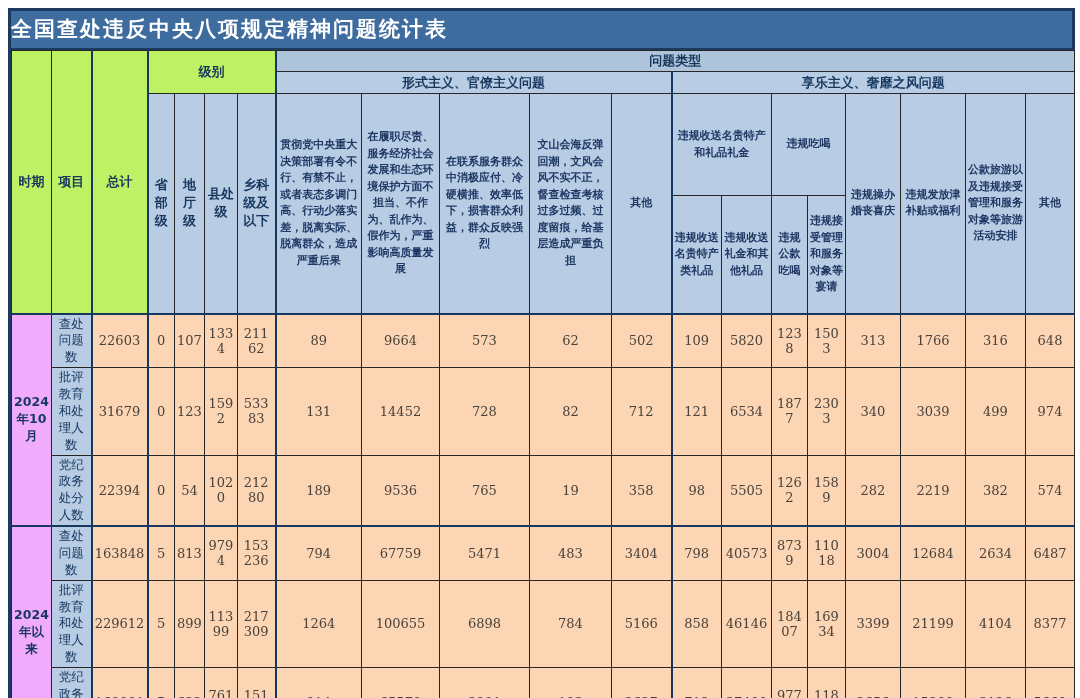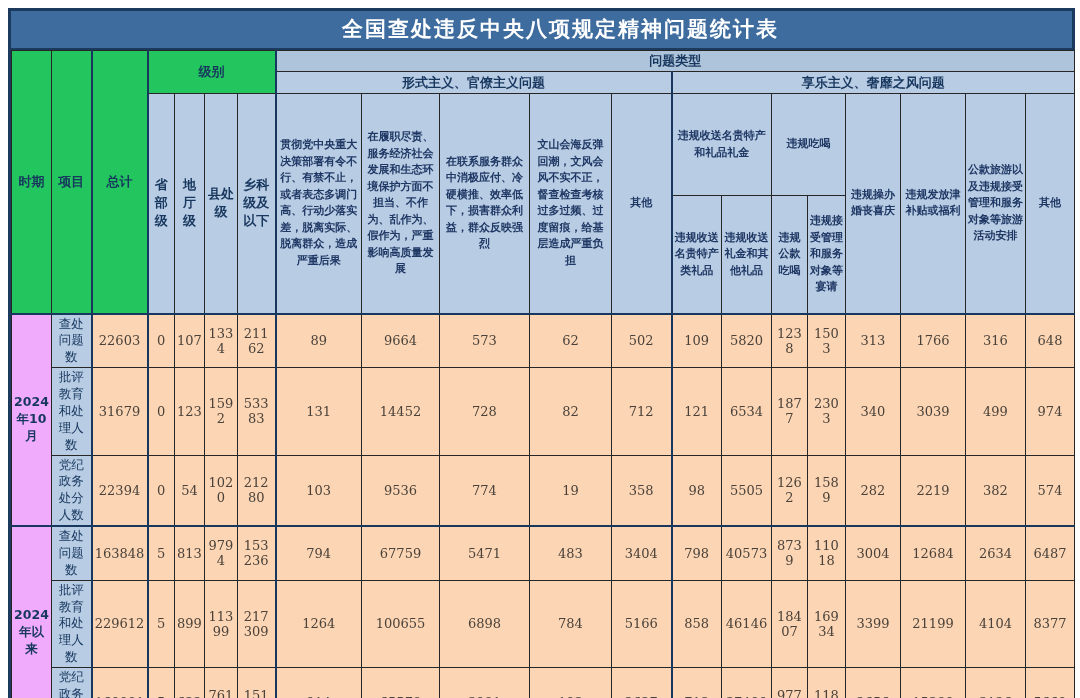--- a/index.html
+++ b/index.html
@@ -1,25 +1,25 @@
 <!DOCTYPE html>
 <html><head>
 <meta charset="utf-8">
 <style>
   html,body{margin:0;padding:0;background:#ffffff;width:1080px;height:698px;
     font-family:"DejaVu Sans",sans-serif;}
   .frame{position:absolute;left:8px;top:8px;width:1061px;border:3px solid #1c3a5e;background:#fff;}
-  .title-bar{background:#3e6c9e;color:#ffffff;text-align:center;height:37px;line-height:37px;
+  .title-bar{background:#3e6c9e;color:#ffffff;height:37px;line-height:37px;
     font-size:21px;font-weight:bold;letter-spacing:2px;border-bottom:2px solid #1c3a5e;
-    font-family:"DejaVu Sans",sans-serif;padding-left:38px;}
+    font-family:"DejaVu Sans",sans-serif;}
   table{border-collapse:collapse;width:100%;table-layout:fixed;}
   td{border:1px solid #262626;text-align:center;vertical-align:middle;overflow:hidden;
      word-break:break-all;padding:1px 2px;}
   
-  .hmed{background:#22c55e;color:#17375e;font-weight:bold;font-size:13px;margin-top:33px;}
+  .hmed{background:#bef264;color:#17375e;font-weight:bold;font-size:13px;margin-top:33px;}
   .hlight{background:#b8cce4;color:#17375e;font-weight:bold;font-size:13px;}
   .longh{background:#b8cce4;color:#1f3864;font-family:"DejaVu Serif",serif;font-weight:bold;
     font-size:11px;line-height:1.5;padding:2px 3px;}
   .subh{background:#b8cce4;color:#1f3864;font-family:"DejaVu Serif",serif;font-weight:bold;
     font-size:11px;line-height:1.5;padding:2px 2px;}
   .ptype{background:#aec4db;margin-left:16px;}
   
   .num{background:#fcd5b4;color:#4a423a;font-family:"DejaVu Serif",serif;font-size:13px;}
   .period{background:#f0abfc;color:#17375e;font-weight:bold;font-size:12.5px;line-height:1.35;}
   .item{background:#b8cce4;color:#17375e;font-weight:normal;font-size:12.5px;line-height:1.35;}
@@ -142,23 +142,23 @@
       <td class="num">499</td>
       <td class="num">974</td>
     </tr>
     <tr class="rd-l">
       <td class="item">党纪政务处分人数</td>
       <td class="num bl2">22394</td>
       <td class="num bl2">0</td>
       <td class="num">54</td>
       <td class="num">1020</td>
       <td class="num">21280</td>
-      <td class="num bl2">103</td>
+      <td class="num bl2">189</td>
       <td class="num">9536</td>
-      <td class="num">774</td>
+      <td class="num">765</td>
       <td class="num">19</td>
       <td class="num">358</td>
       <td class="num bl2">98</td>
       <td class="num">5505</td>
       <td class="num">1262</td>
       <td class="num">1589</td>
       <td class="num">282</td>
       <td class="num">2219</td>
       <td class="num">382</td>
       <td class="num">574</td>

